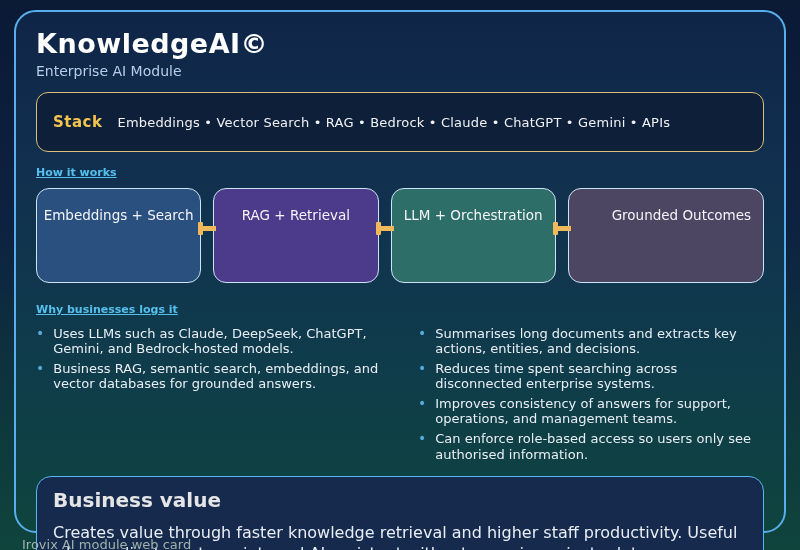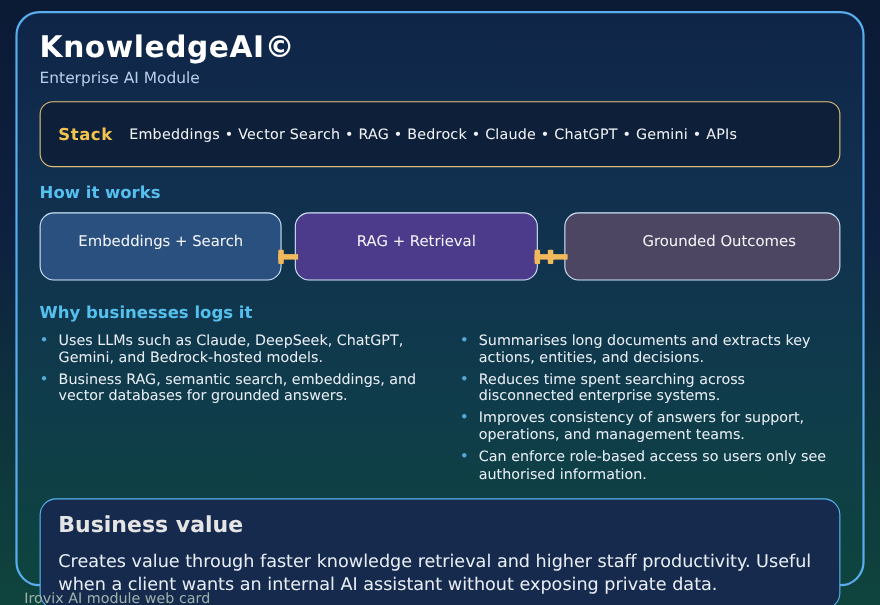--- a/index.html
+++ b/index.html
@@ -47,30 +47,31 @@
     color: #f2c44d;
     letter-spacing: 0.5px;
   }
   .stack-items {
     font-size: 13px;
     color: #f0f2f5;
     letter-spacing: 0.2px;
     white-space: nowrap;
   }
   .section-heading {
-    font-size: 15px;
+    font-size: 11px;
     font-weight: bold;
     color: #55c0ee;
     margin-top: 14px;
     margin-bottom: 9px;
+    text-decoration: underline;
   }
   .flow {
     display: flex;
     align-items: stretch;
-    height: 62px;
+    height: 95px;
   }
   .step {
     flex: 1;
     border: 1px solid #cde3f7;
     border-radius: 13px;
     text-align: center;
     padding-top: 18px;
     font-size: 13.5px;
     color: #f4f5f8;
   }
@@ -154,20 +155,21 @@
     <span class="stack-items">Embeddings • Vector Search • RAG • Bedrock • Claude • ChatGPT • Gemini • APIs</span>
   </div>
 
   <div class="section-heading">How it works</div>
 
   <div class="flow">
     <div class="step step-0">Embeddings + Search</div>
     <div class="connector"></div>
     <div class="step step-1">RAG + Retrieval</div>
     <div class="connector"></div>
+    <div class="step step-2">LLM + Orchestration</div>
     <div class="connector"></div>
     <div class="step step-3">Grounded Outcomes</div>
   </div>
 
   <div class="section-heading why-heading">Why businesses logs it</div>
 
   <div class="bullets">
     <div class="col">
       <div class="li">
           <span class="dot"></span>

